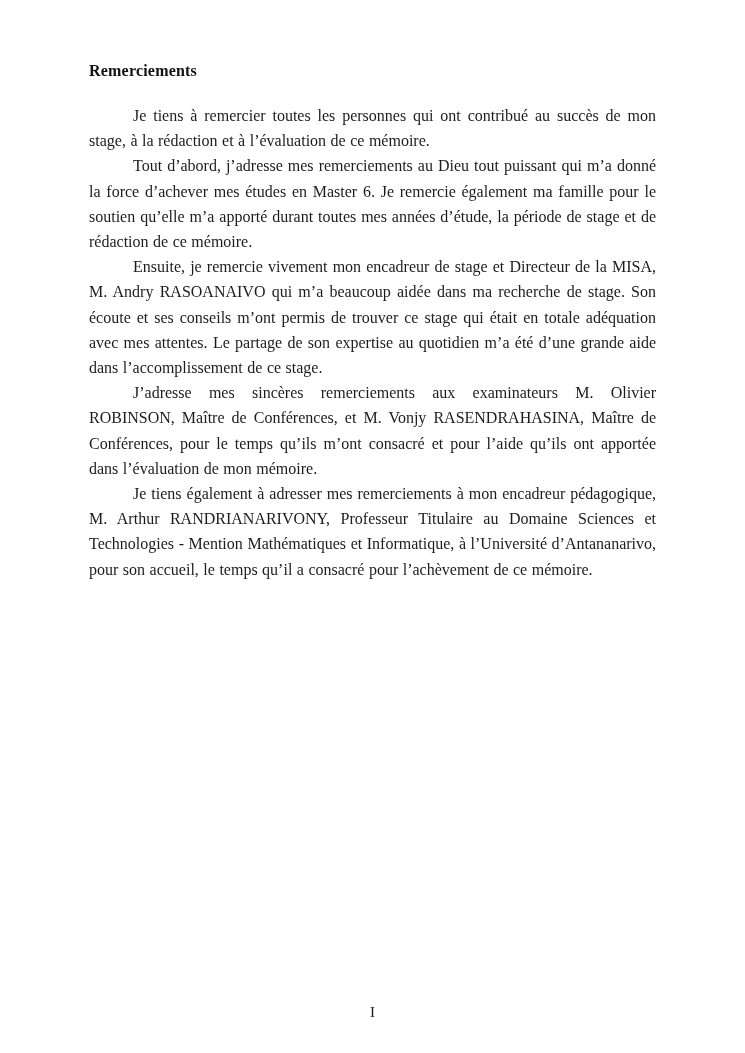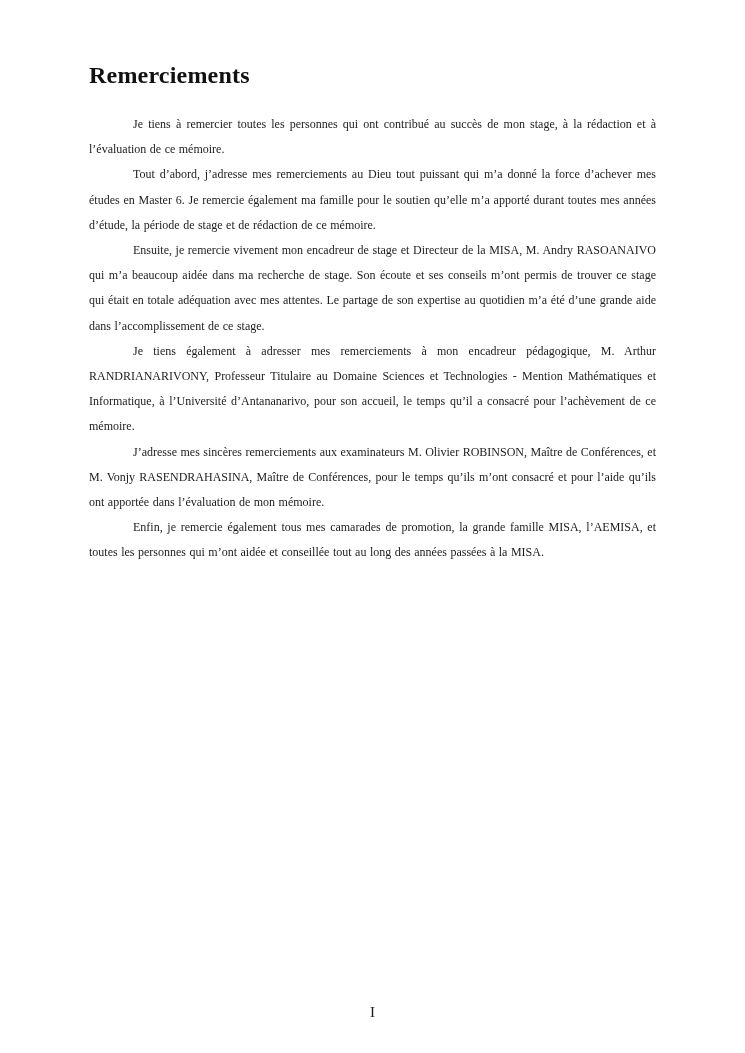--- a/index.html
+++ b/index.html
@@ -17,29 +17,29 @@
     overflow: hidden;
   }
   .content {
     position: absolute;
     left: 89px;
     top: 62px;
     width: 567px;
   }
   .doc-title {
     margin: 0 0 23px 0;
-    font-size: 24px;
+    font-size: 16px;
     font-weight: 700;
     letter-spacing: 0.2px;
     color: #111111;
   }
   .doc-body p {
     margin: 0;
     padding: 0;
-    font-size: 12px;
+    font-size: 16px;
     line-height: 25.2px;
     text-align: justify;
     text-indent: 44px;
     hyphens: none;
     word-spacing: 0.5px;
   }
   .page-footer {
     position: absolute;
     left: 0;
     right: 0;
@@ -54,21 +54,20 @@
 </head>
 <body>
 
 <div class="page">
   <div class="content">
     <h1 class="doc-title">Remerciements</h1>
     <div class="doc-body">
       <p>Je tiens à remercier toutes les personnes qui ont contribué au succès de mon stage, à la rédaction et à l’évaluation de ce mémoire.</p>
       <p>Tout d’abord, j’adresse mes remerciements au Dieu tout puissant qui m’a donné la force d’achever mes études en Master 6. Je remercie également ma famille pour le soutien qu’elle m’a apporté durant toutes mes années d’étude, la période de stage et de rédaction de ce mémoire.</p>
       <p>Ensuite, je remercie vivement mon encadreur de stage et Directeur de la MISA, M. Andry RASOANAIVO qui m’a beaucoup aidée dans ma recherche de stage. Son écoute et ses conseils m’ont permis de trouver ce stage qui était en totale adéquation avec mes attentes. Le partage de son expertise au quotidien m’a été d’une grande aide dans l’accomplissement de ce stage.</p>
+      <p>J’adresse mes sincères remerciements aux examinateurs M. Olivier ROBINSON, Maître de Conférences, et M. Vonjy RASENDRAHASINA, Maître de Conférences, pour le temps qu’ils m’ont consacré et pour l’aide qu’ils ont apportée dans l’évaluation de mon mémoire.</p>
       <p>Je tiens également à adresser mes remerciements à mon encadreur pédagogique, M. Arthur RANDRIANARIVONY, Professeur Titulaire au Domaine Sciences et Technologies - Mention Mathématiques et Informatique, à l’Université d’Antananarivo, pour son accueil, le temps qu’il a consacré pour l’achèvement de ce mémoire.</p>
-      <p>J’adresse mes sincères remerciements aux examinateurs M. Olivier ROBINSON, Maître de Conférences, et M. Vonjy RASENDRAHASINA, Maître de Conférences, pour le temps qu’ils m’ont consacré et pour l’aide qu’ils ont apportée dans l’évaluation de mon mémoire.</p>
-      <p>Enfin, je remercie également tous mes camarades de promotion, la grande famille MISA, l’AEMISA, et toutes les personnes qui m’ont aidée et conseillée tout au long des années passées à la MISA.</p>
     </div>
   </div>
   <div class="page-footer">
     <span class="page-number">I</span>
   </div>
 </div>
 
 </body></html>

